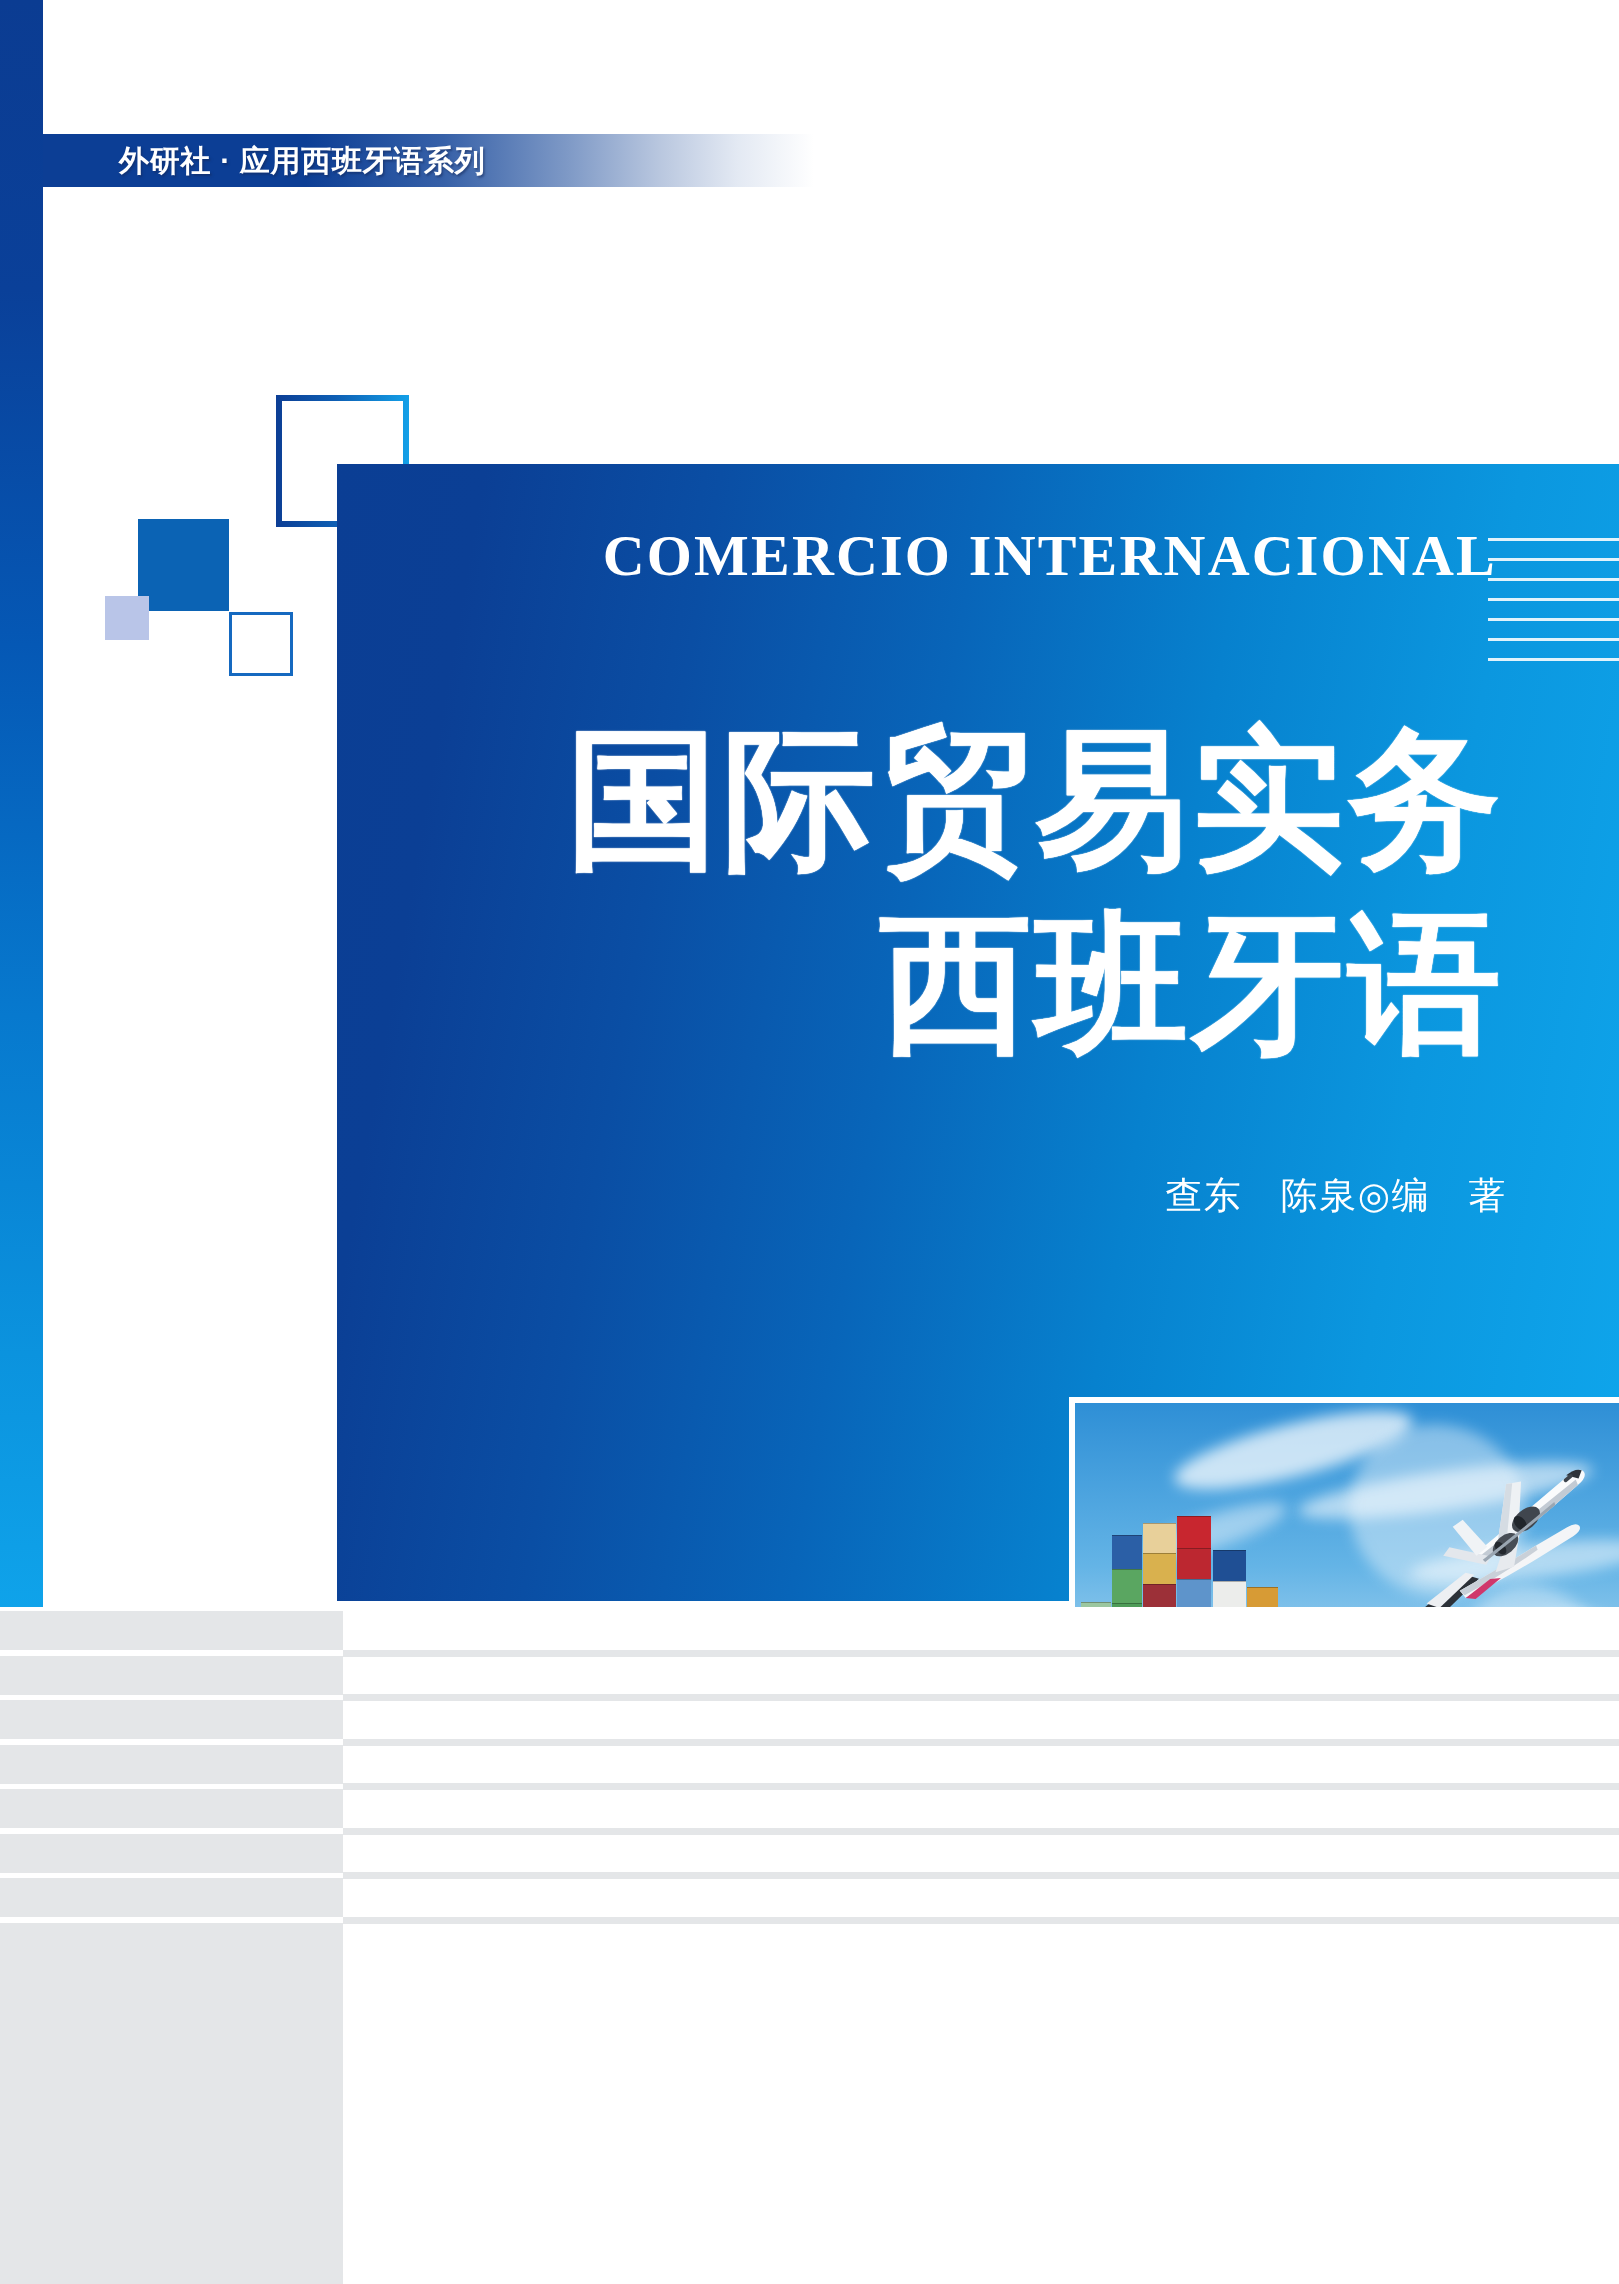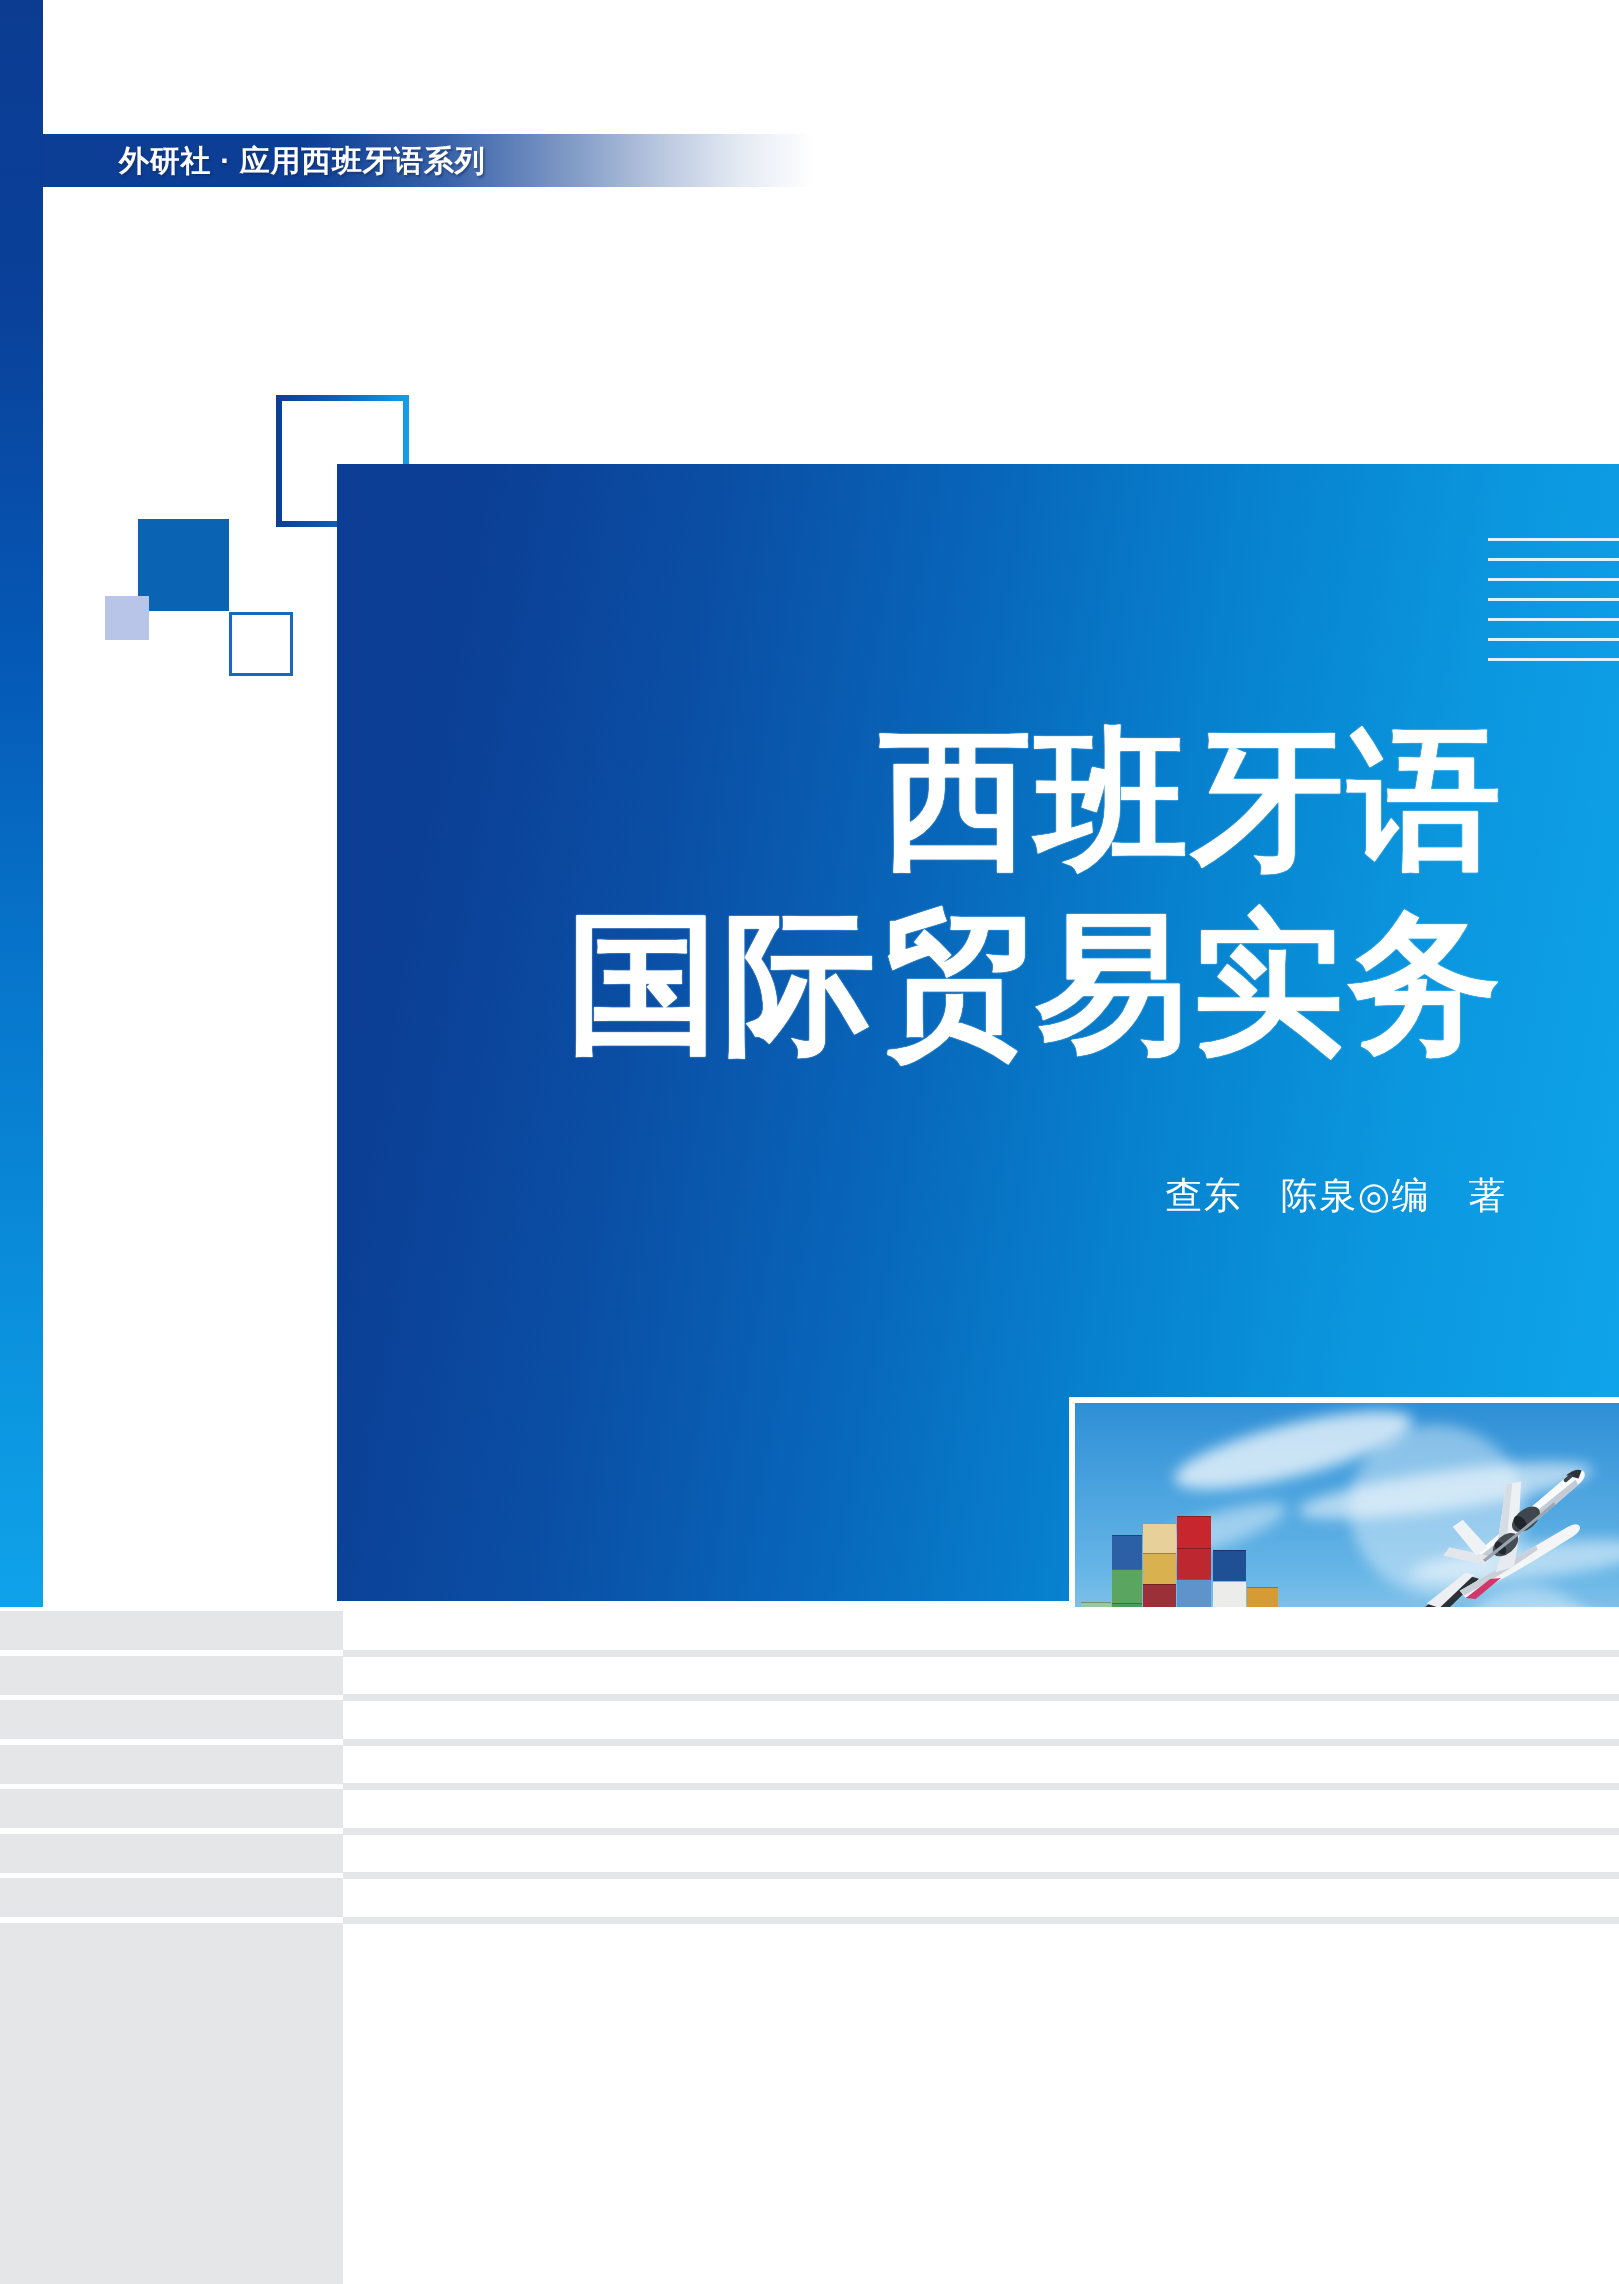--- a/index.html
+++ b/index.html
@@ -297,25 +297,26 @@
     <span></span>
     <span></span>
     <span></span>
     <span></span>
     <span></span>
     <span></span>
     <span></span>
   </div>
 
   <div class="es-title">
+    <span class="ln">COMERCIO INTERNACIONAL</span>
   </div>
 
   <div class="cn-title">
+    <span class="ln">国际贸易实务</span>
     <span class="ln">西班牙语</span>
-    <span class="ln">国际贸易实务</span>
   </div>
 
   <div class="authors">查东　陈泉◎编　著</div>
 
   <div class="photo-frame">
     <div class="photo">
 
       <div class="cloud c1"></div>
       <div class="cloud c2"></div>
       <div class="cloud c3"></div>

